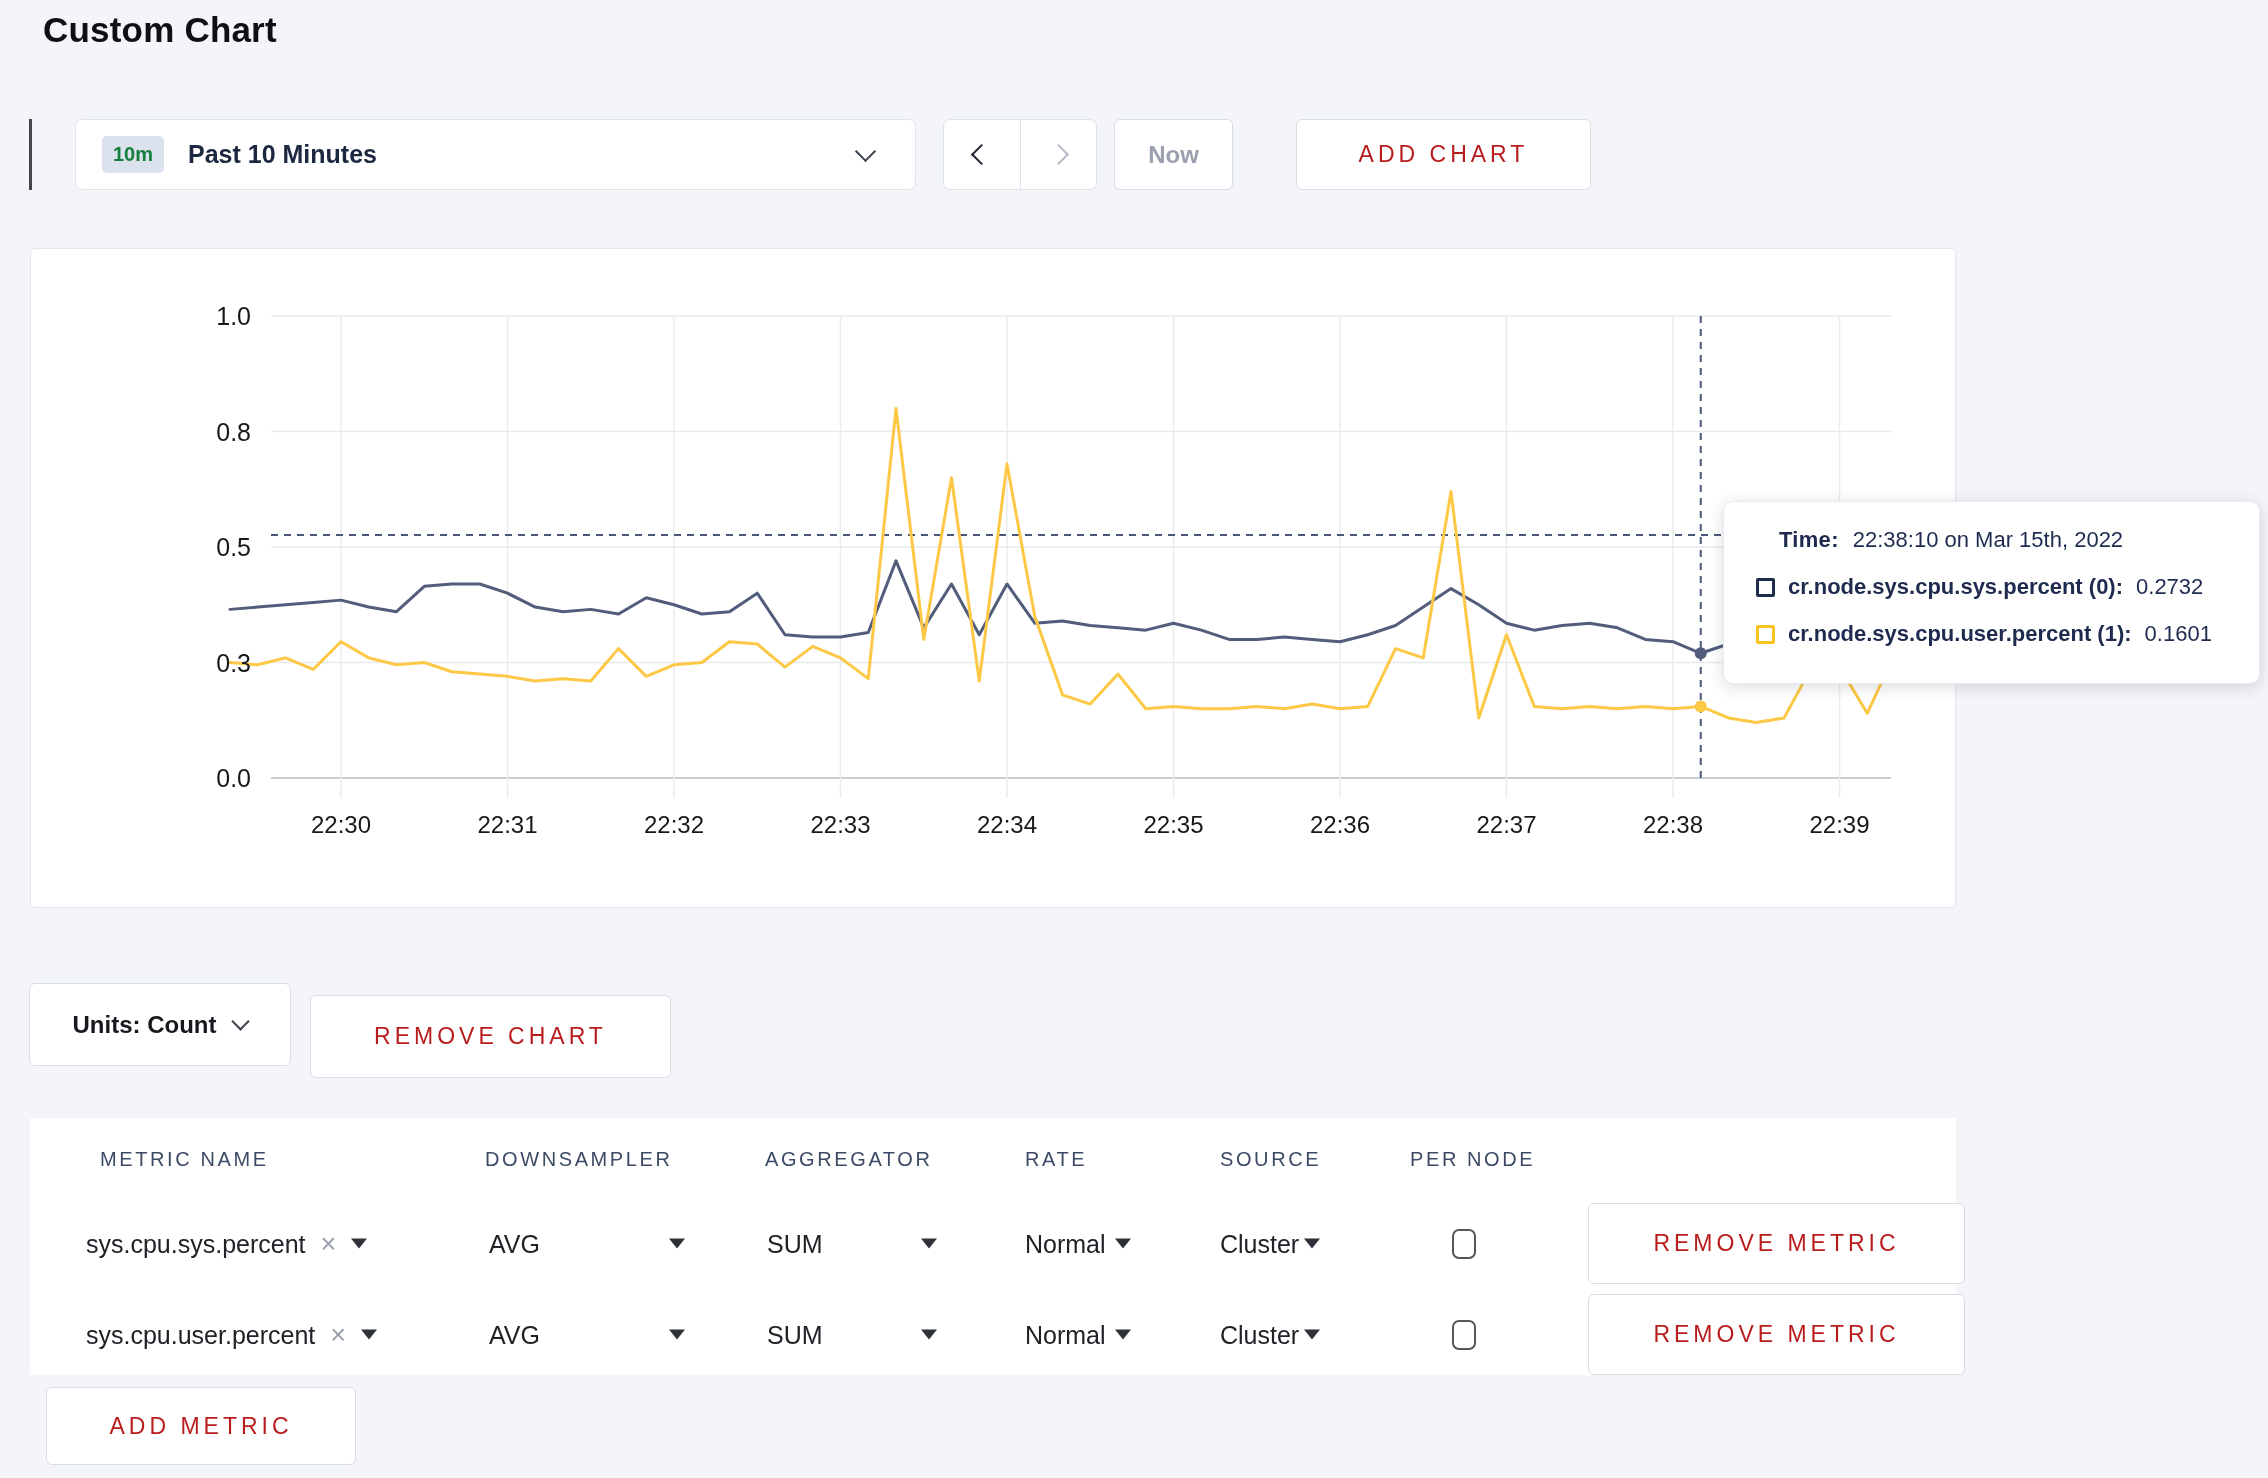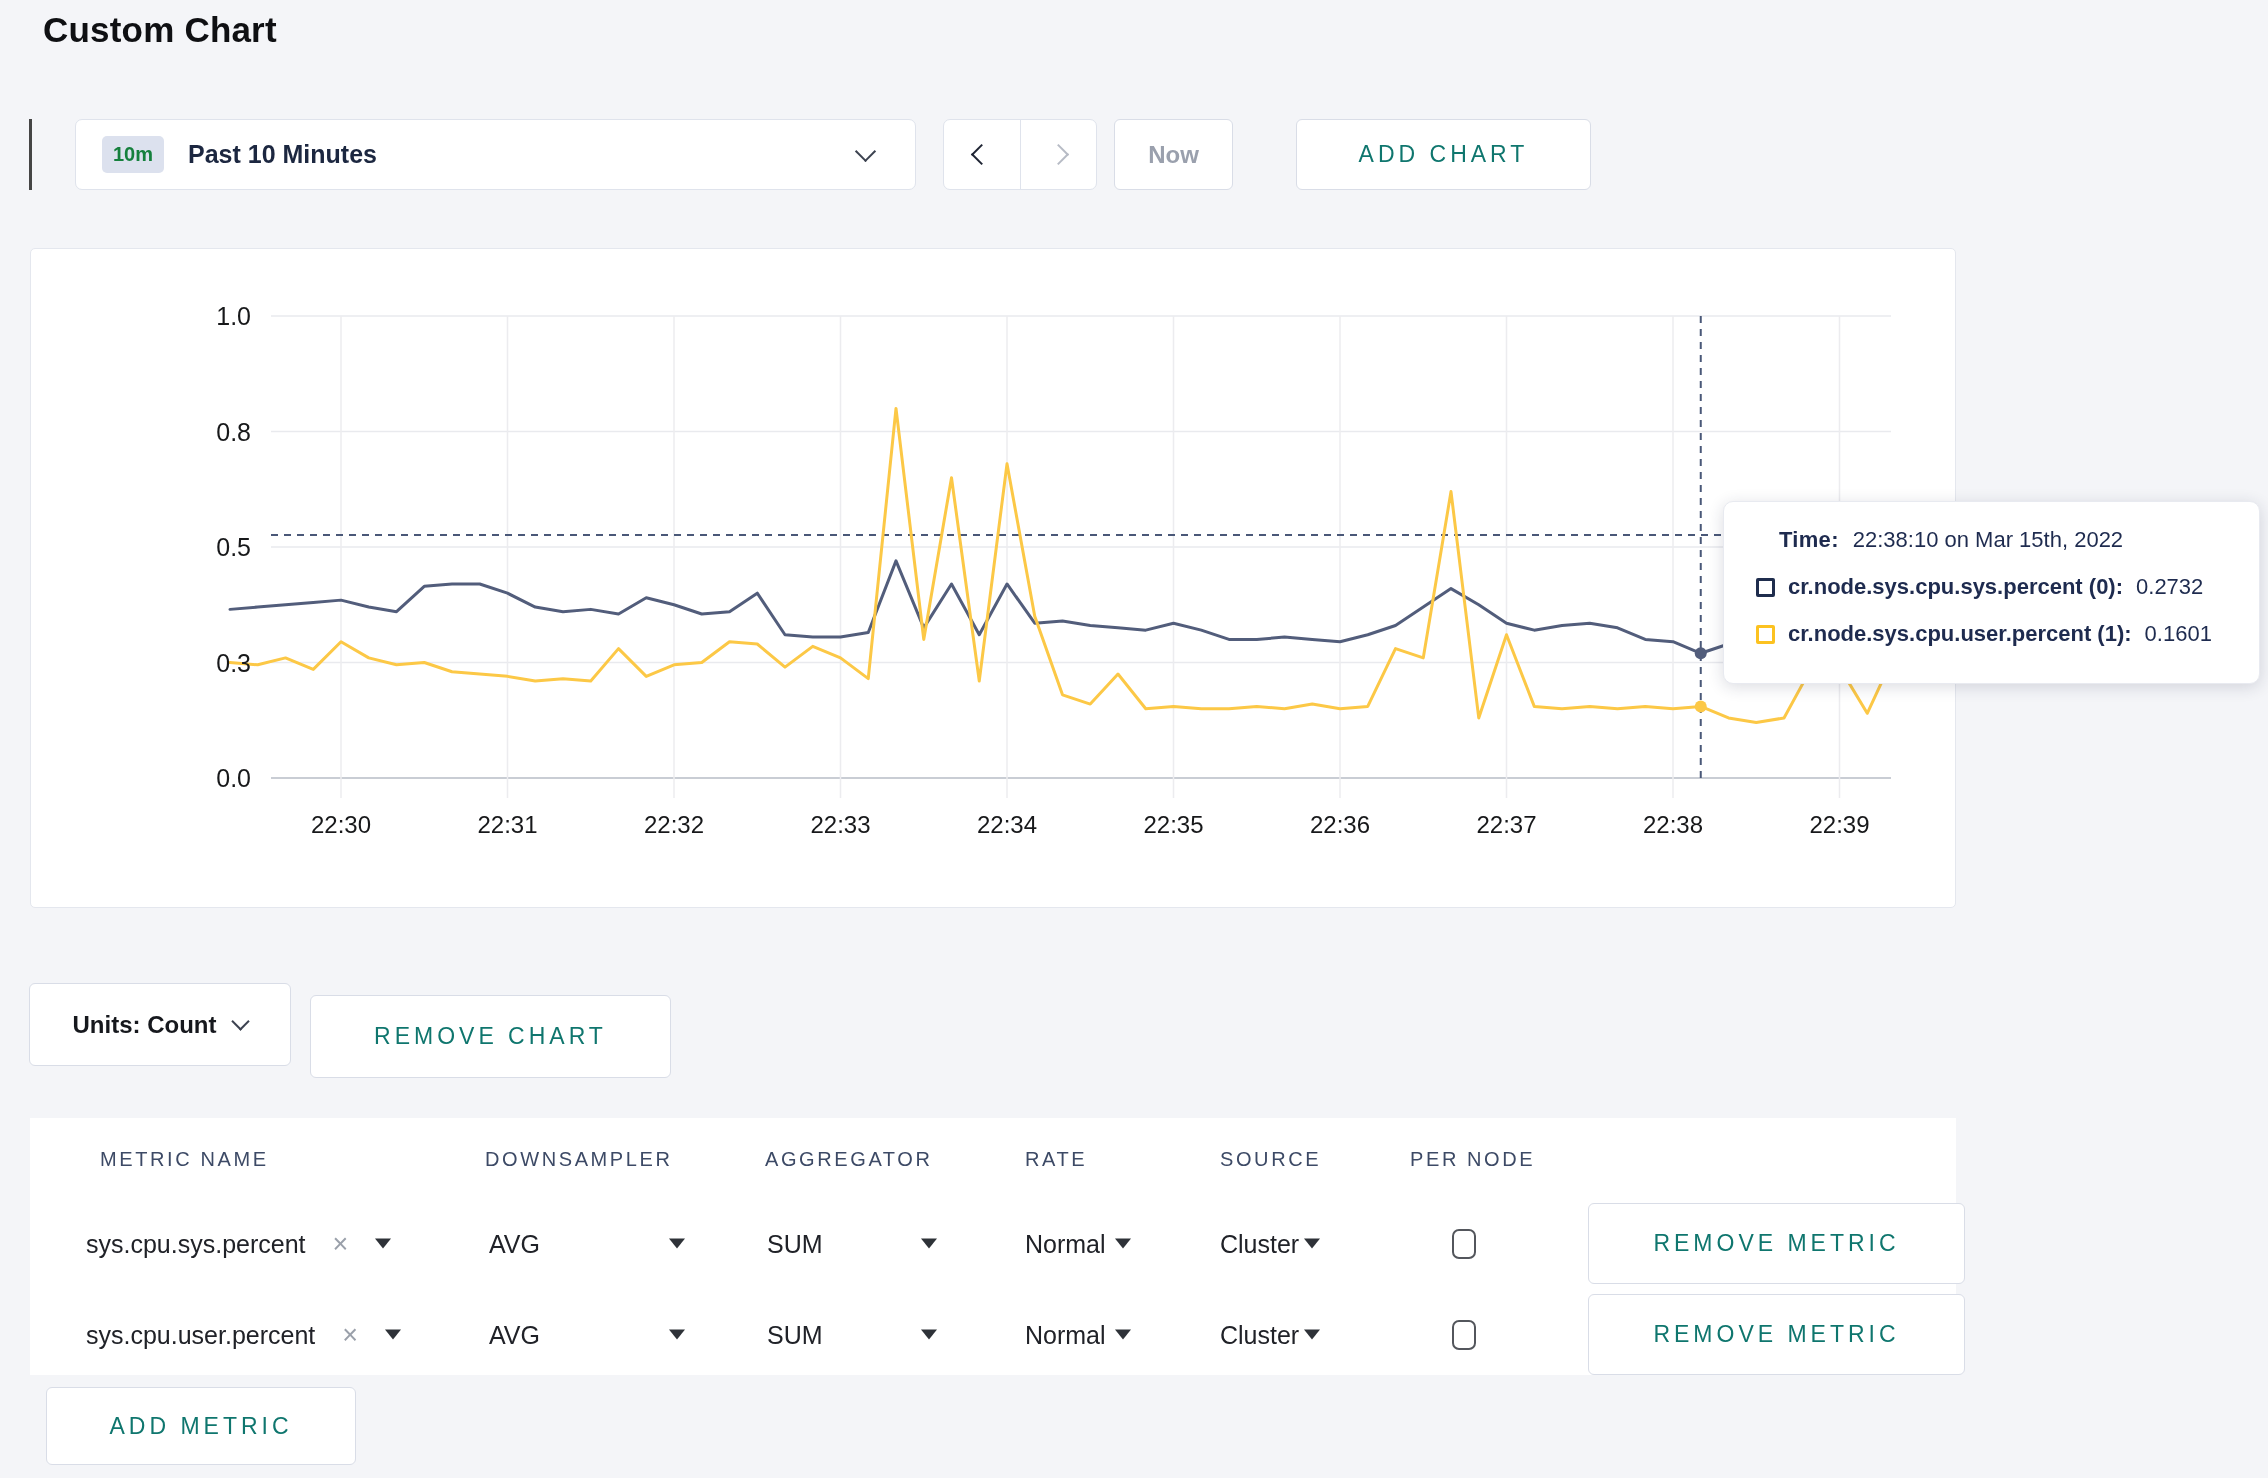--- a/index.html
+++ b/index.html
@@ -21,21 +21,21 @@
 
   .nav-group{position:absolute;left:943px;top:119px;width:154px;height:71px;background:#fff;
              border:1.5px solid #dfe3ec;border-radius:7px;display:flex;box-sizing:border-box;}
   .nav-half{flex:1;display:flex;align-items:center;justify-content:center;cursor:pointer;}
   .nav-half + .nav-half{border-left:1.5px solid #dfe3ec;}
   .chev.left{transform:rotate(135deg);border-color:#1e2433;}
   .chev.right{transform:rotate(-45deg);border-color:#b7bbc5;}
 
   .btn{position:absolute;background:#fff;border:1.5px solid #d9dde7;border-radius:6px;
        display:flex;align-items:center;justify-content:center;box-sizing:border-box;cursor:pointer;}
-  .btn-blue-text{color:#0f766e;font-size:23px;font-weight:500;letter-spacing:4px;text-align:right;}
+  .btn-blue-text{color:#b91c1c;font-size:23px;font-weight:500;letter-spacing:4px;text-align:right;}
   .now-btn{left:1114px;top:119px;width:119px;height:71px;color:#9aa0ad;font-size:24px;font-weight:600;}
   .add-chart-btn{left:1296px;top:119px;width:295px;height:71px;}
 
   
   #chart-card{position:absolute;left:30px;top:248px;width:1926px;height:660px;background:#fff;
               border:1.5px solid #e4e7ee;border-radius:5px;box-sizing:border-box;}
   #chart-svg{position:absolute;left:0;top:0;}
   .axis-y{position:absolute;width:80px;text-align:right;font-size:25px;color:#17181a;line-height:30px;}
   .axis-x{position:absolute;width:110px;text-align:center;font-size:24px;color:#17181a;}
 
@@ -54,21 +54,21 @@
   .units-btn .chev{width:11px;height:11px;margin-top:-6px;border-color:#3c4250;border-width:2px;}
   .remove-chart-btn{left:310px;top:983px;width:361px;height:83px;margin-top:12px;}
 
   
   .table-band{position:absolute;left:30px;top:1118px;width:1926px;height:257px;background:#fff;}
   .th{position:absolute;top:30px;font-size:20px;letter-spacing:2.6px;color:#3d4a66;font-weight:500;}
   .mrow{position:absolute;left:0;width:1926px;height:81px;}
   .cell{position:absolute;top:50%;transform:translateY(-50%);display:flex;align-items:center;font-size:25px;color:#202228;}
   .caret{width:0;height:0;border-left:8px solid transparent;border-right:8px solid transparent;border-top:10px solid #2e3238;}
   .x-icon{color:#9aa0aa;font-size:27px;line-height:20px;}
-  .cell-metric{left:56px;gap:27px;}
+  .cell-metric{left:56px;gap:15px;}
   .cell-ds{left:459px;width:196px;justify-content:space-between;}
   .cell-ag{left:737px;width:170px;justify-content:space-between;}
   .cell-rate{left:995px;width:106px;justify-content:space-between;}
   .cell-src{left:1190px;width:100px;justify-content:space-between;}
   .checkbox{position:absolute;left:1422px;top:50%;transform:translateY(-50%);width:24px;height:30px;
             border:2px solid #53565c;border-radius:7px;background:#fff;box-sizing:border-box;cursor:pointer;}
   .remove-metric-btn{left:1558px;width:377px;height:81px;}
   .add-metric-btn{left:46px;top:1387px;width:310px;height:78px;}
 </style>
 </head>

